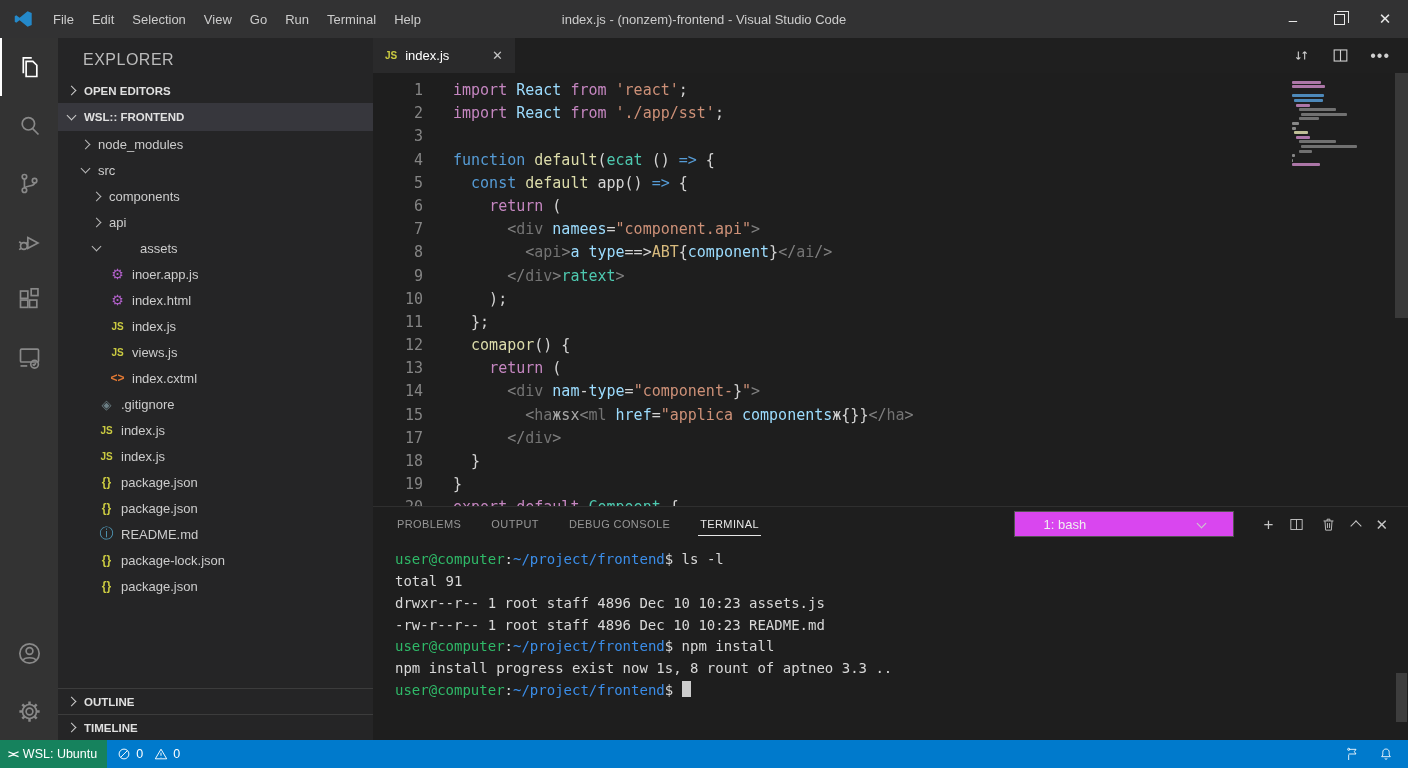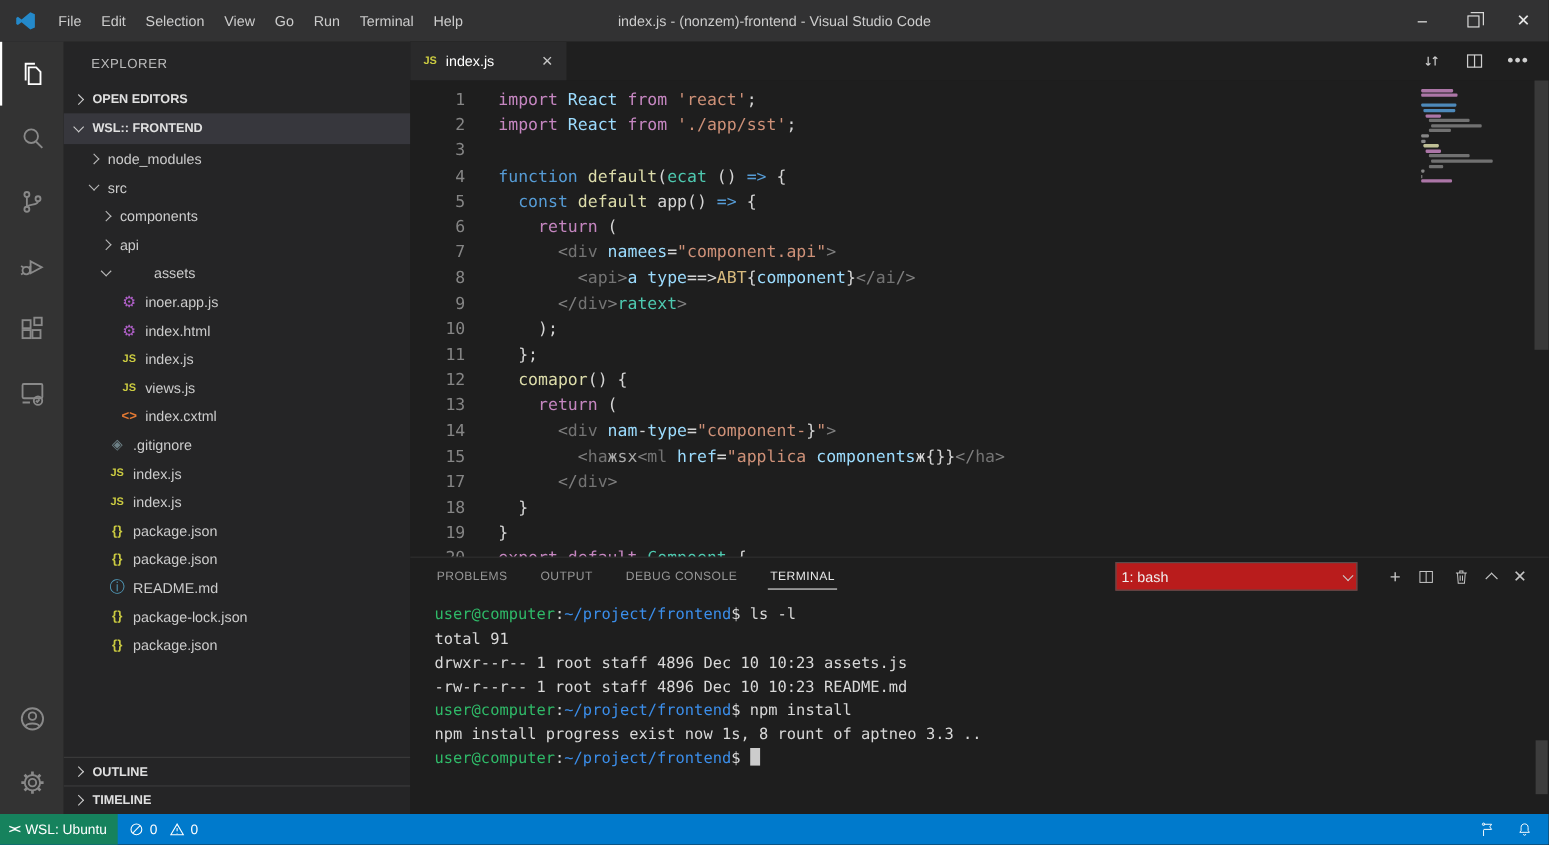--- a/index.html
+++ b/index.html
@@ -28,21 +28,21 @@
   
   .activitybar { width:58px; background:#333333; display:flex; flex-direction:column; align-items:center; flex-shrink:0; }
   .ab-item { width:58px; height:58px; display:flex; align-items:center; justify-content:center; position:relative; }
   .ab-item svg { stroke:#898989; fill:none; stroke-width:1.5; width:27px; height:27px; }
   .ab-item.active svg { stroke:#ffffff; }
   .ab-item.active::before { content:""; position:absolute; left:0; top:0; bottom:0; width:2px; background:#ffffff; }
   .ab-spacer { flex:1; }
 
   
   .sidebar { width:315px; background:#252526; flex-shrink:0; position:relative; }
-  .sidebar-title { height:40px; padding:13px 0 0 25px; font-size:12px; letter-spacing:.5px; color:#bbbbbb; }
+  .sidebar-title { height:40px; padding:13px 0 0 25px; font-size:16px; letter-spacing:.5px; color:#bbbbbb; }
   .section-row { height:25px; display:flex; align-items:center; font-weight:bold; font-size:11.5px; color:#e0e0e0; padding-left:10px; }
   .section-row.ws { height:28px; background:#37373d; }
   .chev { width:7px; height:7px; border-right:1.4px solid #cccccc; border-bottom:1.4px solid #cccccc; display:inline-block; flex-shrink:0; }
   .chev.right { transform:rotate(-45deg); margin-right:9px; }
   .chev.down  { transform:rotate(45deg); margin-right:9px; margin-top:-3px; }
   .tree { font-size:13px; }
   .tree-row { height:26px; display:flex; align-items:center; color:#cccccc; cursor:default; }
   .tree-row .chev { border-color:#b8b8b8; }
   .ficon { width:17px; margin-right:6px; text-align:center; flex-shrink:0; font-size:13px; }
   .ic-gear  { color:#b160c9; font-size:14px; }
@@ -76,21 +76,21 @@
   .minimap { position:absolute; right:16px; top:6px; width:100px; }
   .mm-line { height:3px; margin:1.6px 0; border-radius:1px; opacity:.85; }
   .scrollbar-v { position:absolute; right:0; top:0; width:13px; height:245px; background:rgba(121,121,121,.30); }
 
   
   .panel { height:243px; border-top:1px solid #2f2f2f; display:flex; flex-direction:column; }
   .panel-header { height:34px; display:flex; align-items:center; padding-left:22px; flex-shrink:0; }
   .panel-tab { font-size:11px; letter-spacing:.4px; color:#969696; margin-right:26px; padding:6px 2px 5px; cursor:default; }
   .panel-tab.active { color:#e7e7e7; border-bottom:1px solid #e7e7e7; }
   .panel-controls { margin-left:auto; display:flex; align-items:center; gap:15px; padding-right:20px; }
-  .shell-select { width:220px; height:26px; background:#b91c1c; border:1px solid #525252; display:flex; align-items:center; padding:0 4px; color:#f0f0f0; font-size:13px; margin-right:14px; }
+  .shell-select { width:220px; height:26px; background:#d946ef; border:1px solid #525252; display:flex; align-items:center; padding:0 28px; color:#f0f0f0; font-size:13px; margin-right:14px; }
   .shell-select .chev { border-color:#cccccc; margin-left:auto; margin-top:-2px; transform:rotate(45deg); }
   .panel-controls svg { stroke:#c5c5c5; fill:none; stroke-width:1.3; width:17px; height:17px; }
   .pc-glyph { color:#c5c5c5; font-size:17px; line-height:1; }
   .panel-chev-up { width:8px; height:8px; border-left:1.5px solid #c5c5c5; border-top:1.5px solid #c5c5c5; transform:rotate(45deg); margin-top:3px; }
 
   .terminal { flex:1; padding:8px 0 0 22px; font-family:"DejaVu Sans Mono","Liberation Mono",monospace; font-size:14px; position:relative; }
   .term-line { height:21.8px; line-height:21.8px; white-space:pre; }
   .t-g{color:#2fb968}.t-b{color:#3b8eea}.t-w{color:#d8d8d8}
   .cursor { display:inline-block; width:9px; height:16px; background:#cccccc; vertical-align:-2px; }
   .scrollbar-t { position:absolute; right:1px; top:132px; width:11px; height:49px; background:rgba(121,121,121,.35); }

